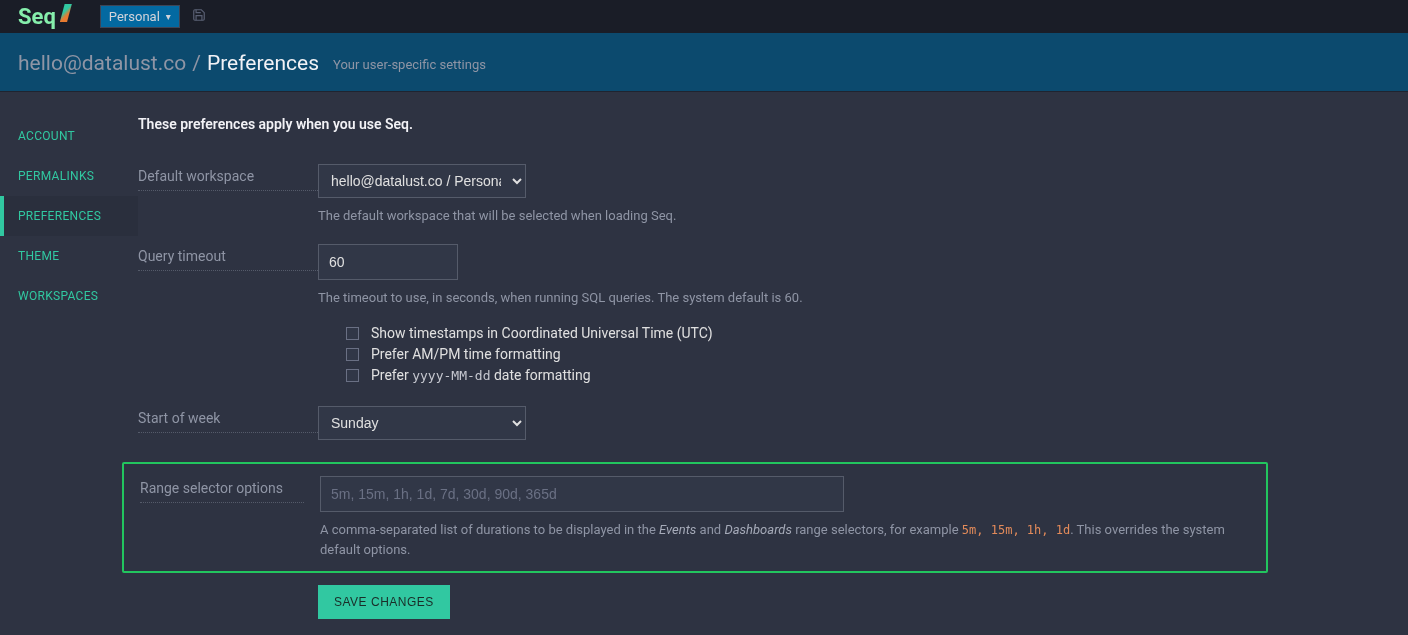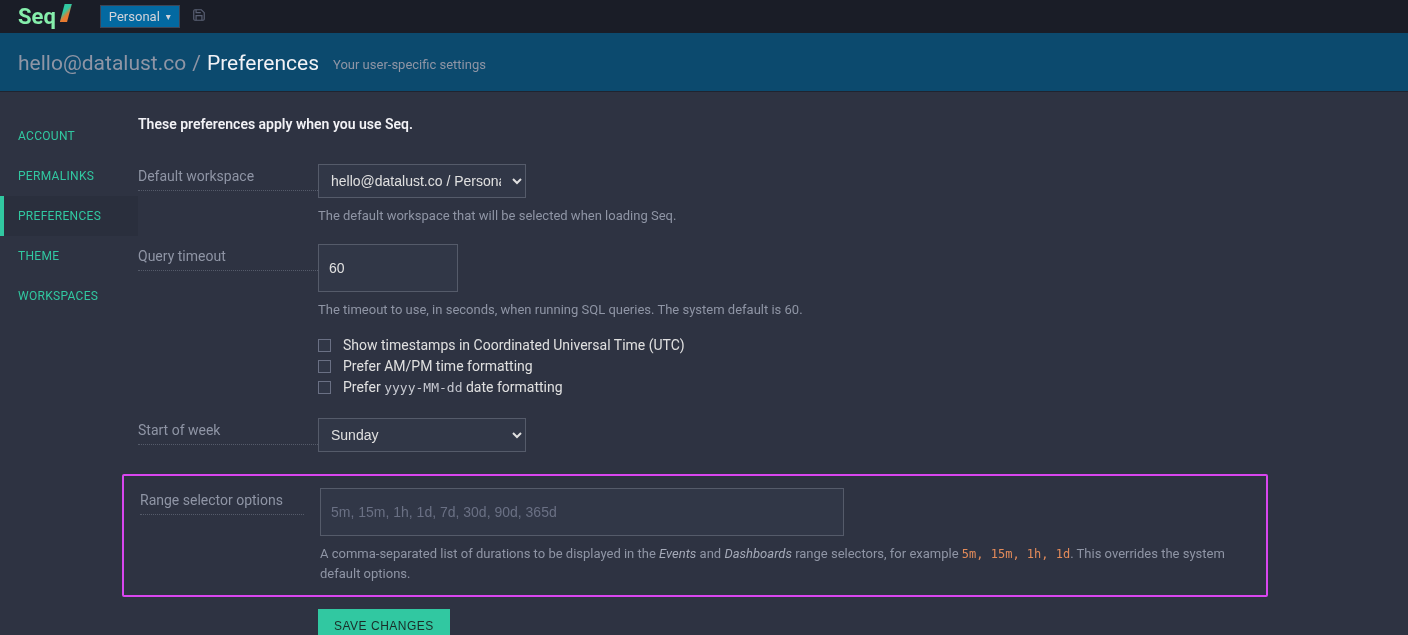--- a/index.html
+++ b/index.html
@@ -140,21 +140,21 @@
     width: 208px;
     height: 34px;
     outline: none;
   }
   input[type=text] {
     background: #313747;
     border: 1px solid #555b6a;
     color: #e0e0e0;
     font-size: 14px;
     padding: 6px 10px;
-    height: 48px;
+    height: 36px;
     outline: none;
   }
   input[type=text].narrow { width: 140px; }
   input[type=text].wide { width: 524px; }
   input::placeholder { color: #6a7084; }
   .help {
     font-size: 13px;
     color: #8f95a5;
     margin-top: 8px;
     line-height: 1.5;
@@ -164,36 +164,37 @@
     font-family: "SFMono-Regular", Consolas, monospace;
     color: #e38b5a;
     font-size: 12px;
   }
   .check-row {
     display: flex;
     align-items: center;
     margin-bottom: 5px;
     font-size: 14px;
     color: #e0e0e0;
+    margin-left: 28px;
   }
   .check-row input[type=checkbox]{
     appearance: none;
     width: 13px; height: 13px;
     border: 1px solid #6a7084;
     background: #313747;
     margin-right: 12px;
     cursor: pointer;
   }
   .check-row code {
     font-family: "SFMono-Regular", Consolas, monospace;
     font-size: 13px;
     color: #c5c7cf;
   }
   .highlight-box {
-    border: 2px solid #d946ef;
+    border: 2px solid #22c55e;
     padding: 12px 14px 12px 16px;
     display: flex;
     align-items: flex-start;
     margin-left: -16px;
     margin-right: 140px;
     margin-bottom: 12px;
     border-radius: 2px;
   }
   .highlight-box .row-label { border-bottom: 1px dotted #555b6a; }
   .save-btn {

